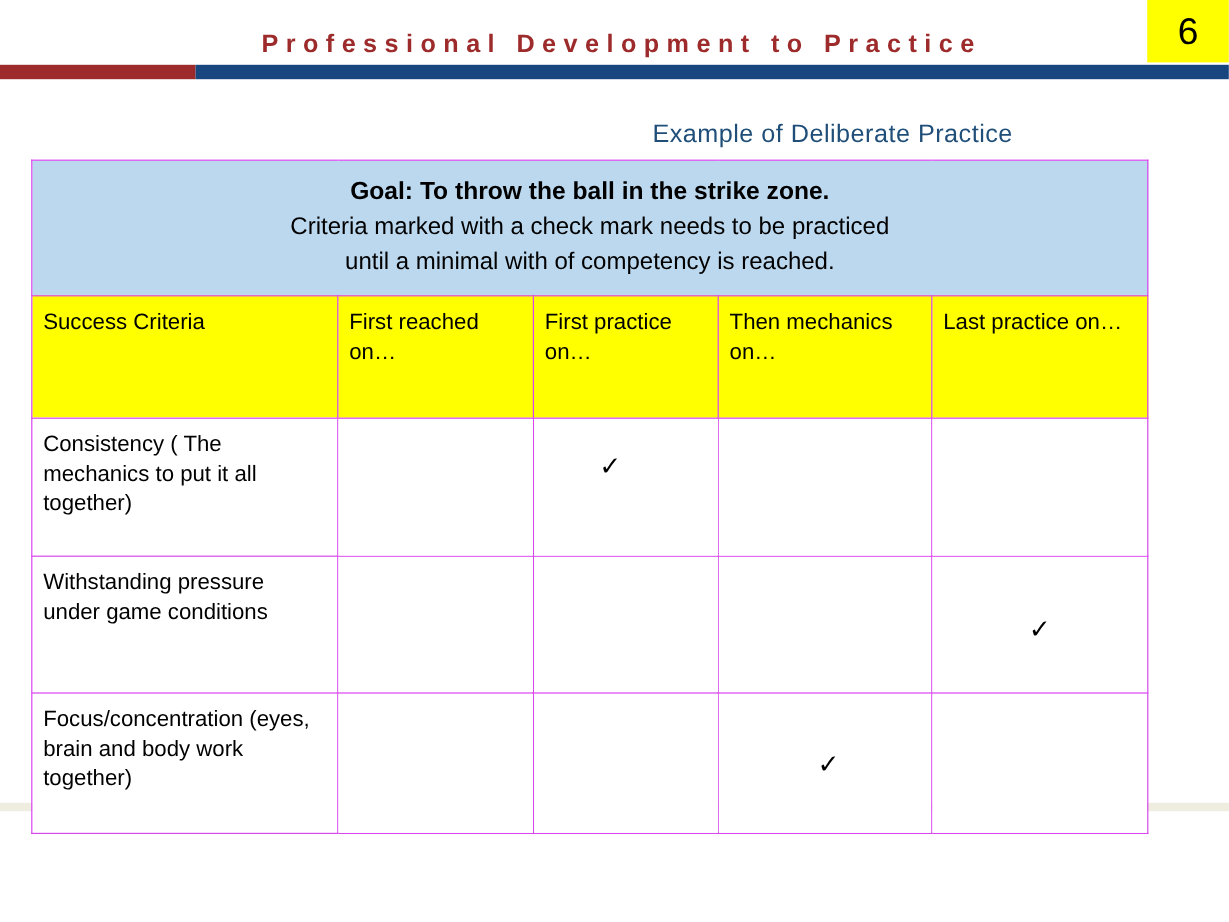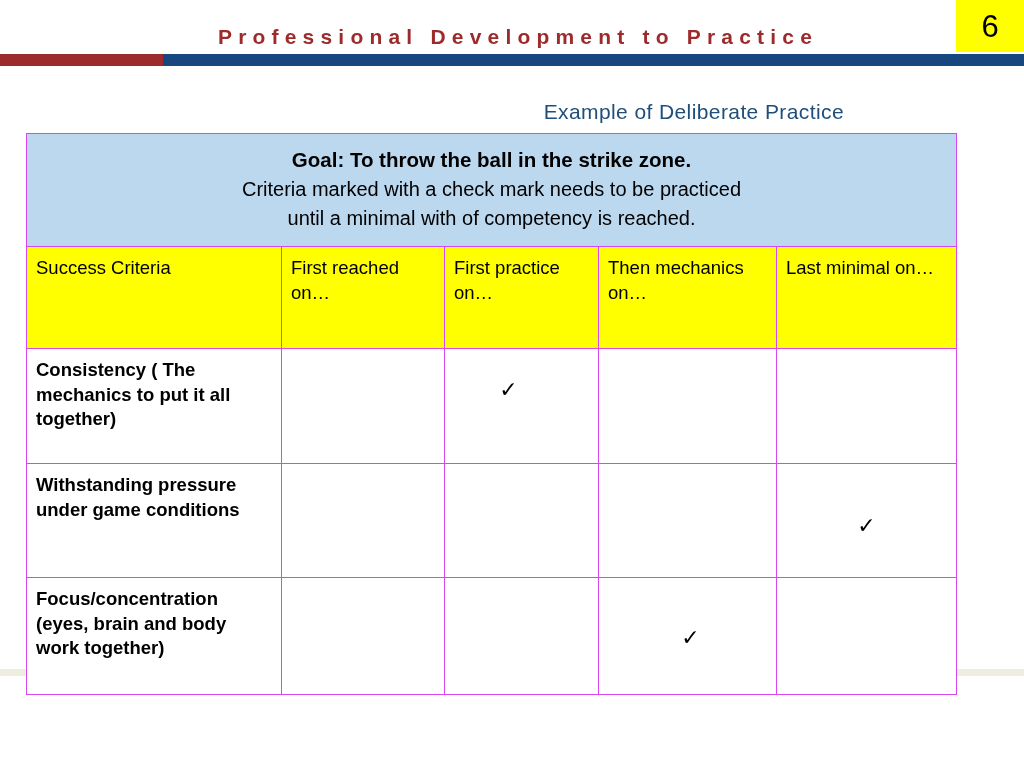--- a/index.html
+++ b/index.html
@@ -140,21 +140,20 @@
   
   .col-head {
     background: #ffff00 !important;
     height: 85px;
     padding-top: 9px !important;
   }
 
   
   .criteria-cell {
     padding-top: 9px !important;
-    font-weight: bold;
   }
   .mark-cell {
     text-align: center;
     position: relative;
   }
   .check {
     display: inline-block;
     font-family: "DejaVu Sans", sans-serif;
     font-size: 22px;
     line-height: 1;
@@ -206,21 +205,21 @@
         <div class="goal-line-2">Criteria marked with a check mark needs to be practiced</div>
         <div class="goal-line-3">until a minimal with of competency is reached.</div>
       </td>
     </tr>
 
     <tr>
       <td class="col-head">Success Criteria</td>
       <td class="col-head">First reached on…</td>
       <td class="col-head">First practice on…</td>
       <td class="col-head">Then mechanics on…</td>
-      <td class="col-head">Last minimal on…</td>
+      <td class="col-head">Last practice on…</td>
     </tr>
 
     <tr class="row-h1" data-row="1">
       <td class="criteria-cell">Consistency ( The mechanics to put it all together)</td>
       <td class="mark-cell"><span class="check empty"></span></td>
       <td class="mark-cell"><span class="check">✓</span></td>
       <td class="mark-cell"><span class="check empty"></span></td>
       <td class="mark-cell"><span class="check empty"></span></td>
     </tr>
 

